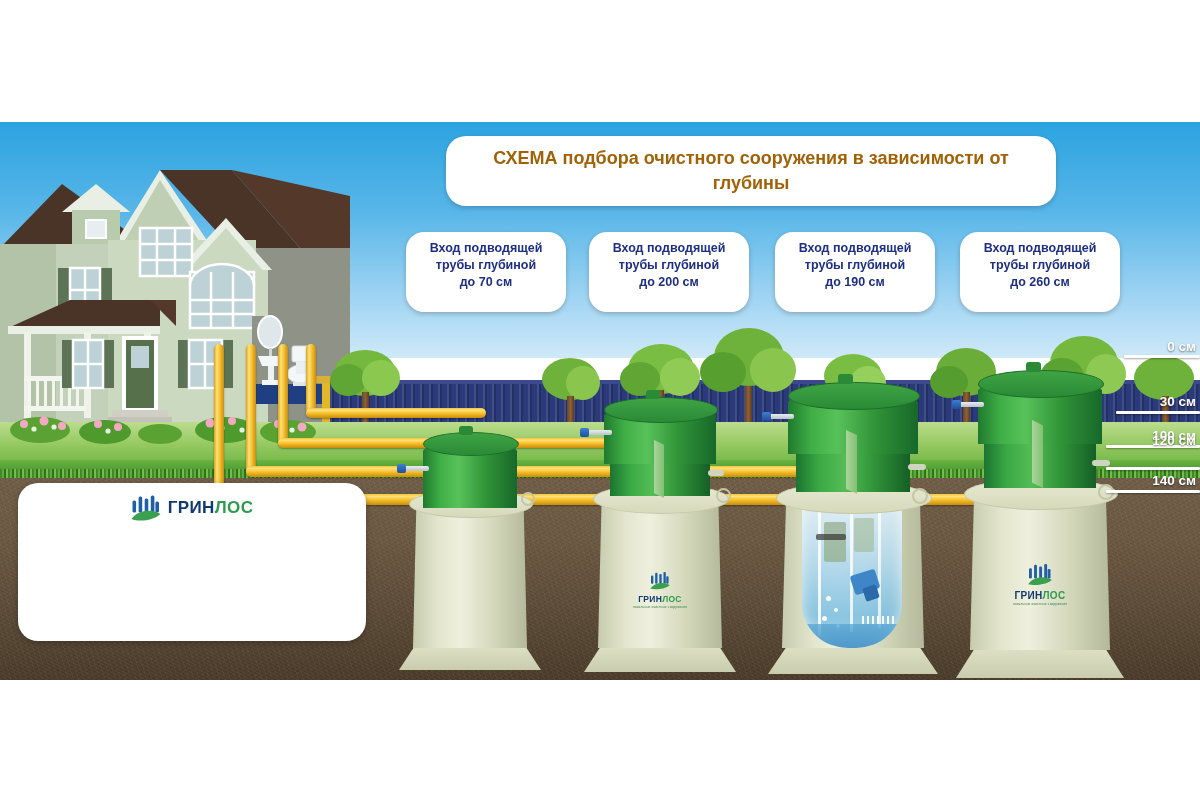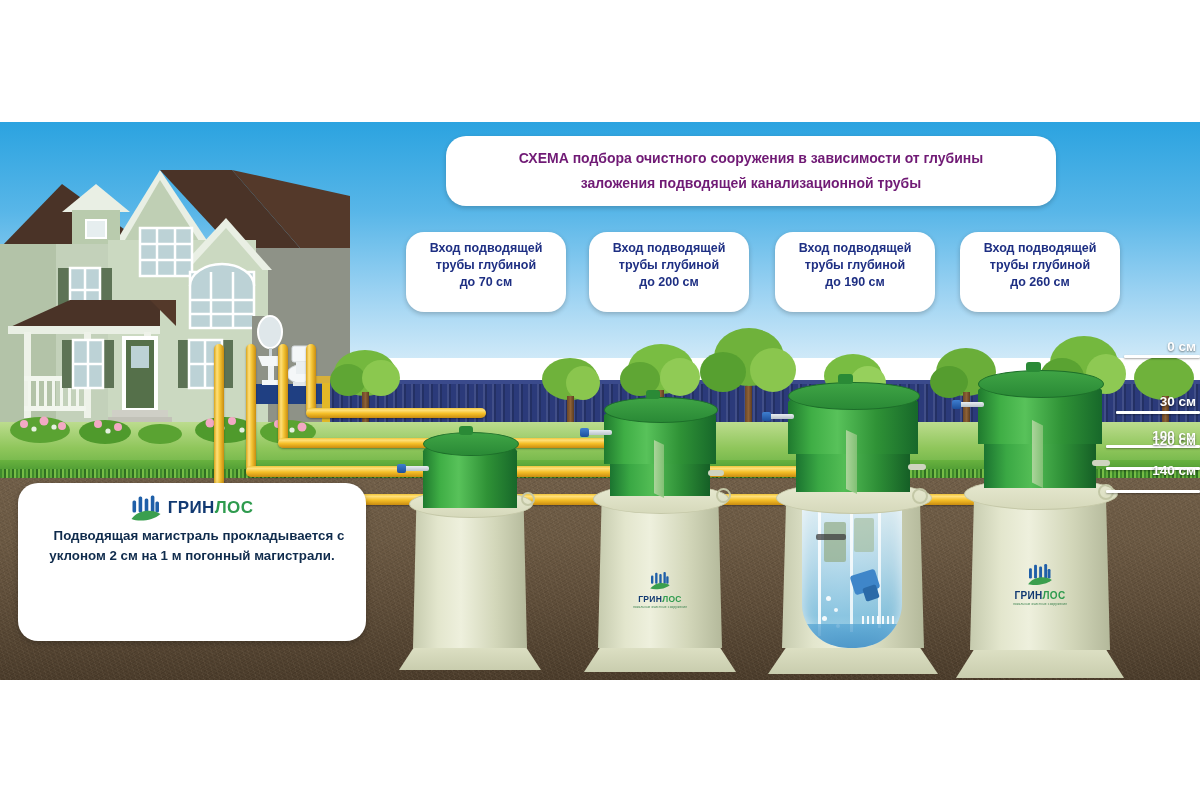--- a/index.html
+++ b/index.html
@@ -74,21 +74,21 @@
 
   
   .bubble{position:absolute;background:#fff;border-radius:18px;
           box-shadow:0 2px 5px rgba(0,0,0,.22);
           text-align:center;color:#1e2f83;font-weight:bold;}
   .bubble.small{font-size:12.5px;line-height:17px;padding:8px 6px;}
 
   .title-bubble{position:absolute;left:446px;top:136px;width:610px;height:70px;
      background:#fff;border-radius:20px;box-shadow:0 2px 5px rgba(0,0,0,.2);
      display:flex;align-items:center;justify-content:center;}
-  .title-bubble .t{color:#701a75;font-weight:bold;font-size:14px;line-height:25px;
+  .title-bubble .t{color:#a16207;font-weight:bold;font-size:18px;line-height:25px;
      text-align:center;padding:0 18px;}
 
   
   .infobox{position:absolute;left:18px;top:483px;width:348px;height:158px;
      background:#fff;border-radius:20px;box-shadow:0 2px 6px rgba(0,0,0,.25);
      padding:10px 14px 12px;box-sizing:border-box;}
   .infobox .logo-row{display:flex;align-items:center;justify-content:center;gap:7px;height:30px;}
   .infobox p{margin:2px 0 0;text-align:center;color:#0f2b4c;font-weight:bold;
      font-size:13.3px;line-height:19.5px;text-indent:14px;}
   .infobox p.p2{margin-top:3px;}
@@ -455,28 +455,27 @@
     <div class="depth-rule" style="top:289px;width:84px;"></div>
     <div class="depth" style="top:272px;width:84px;">30 см</div>
 
     <div class="depth-rule" style="top:323px;width:94px;"></div>
     <div class="depth" style="top:306px;width:94px;">100 см</div>
 
     <div class="depth-rule" style="top:345px;width:94px;"></div>
     <div class="depth" style="top:311px;width:94px;">120 см</div>
 
     <div class="depth-rule" style="top:368px;width:94px;"></div>
-    <div class="depth" style="top:341px;width:94px;">140 см</div>
+    <div class="depth" style="top:351px;width:94px;">140 см</div>
 
   </div>
 
   <div class="title-bubble">
     <div class="t">
       <span>СХЕМА подбора очистного сооружения в зависимости от глубины</span><br>
-      <span>заложения подводящей канализационной трубы</span>
     </div>
   </div>
 
   <div class="bubble small" style="left:406px;top:232px;width:148px;height:64px;">
     <div>Вход подводящей</div>
     <div>трубы глубиной</div>
     <div>до 70 см</div>
   </div>
   <div class="bubble small" style="left:589px;top:232px;width:148px;height:64px;">
     <div>Вход подводящей</div>
@@ -503,16 +502,15 @@
           <rect x="13.7" y="3" width="3.6" height="14" rx="1.5"></rect>
           <rect x="19.8" y="0" width="3.6" height="17" rx="1.5"></rect>
           <rect x="24.4" y="6" width="3.6" height="11" rx="1.5"></rect>
         </g>
         <path d="M0.5 23.5 C7.5 13.5, 22 13.5, 29.5 18.5 C22 25.5, 7.5 26.5, 0.5 23.5 Z" fill="#3a9f4e"></path>
       </svg>
       <div class="logo-text">
         <span class="a">ГРИН</span><span class="b">ЛОС</span>
       </div>
     </div>
-    <p class="p2">Подводящая магистраль прокладывается с уклоном 2 см на 1 м погонный магистрали.</p>
   </div>
 
 </div>
 
 </body></html>

